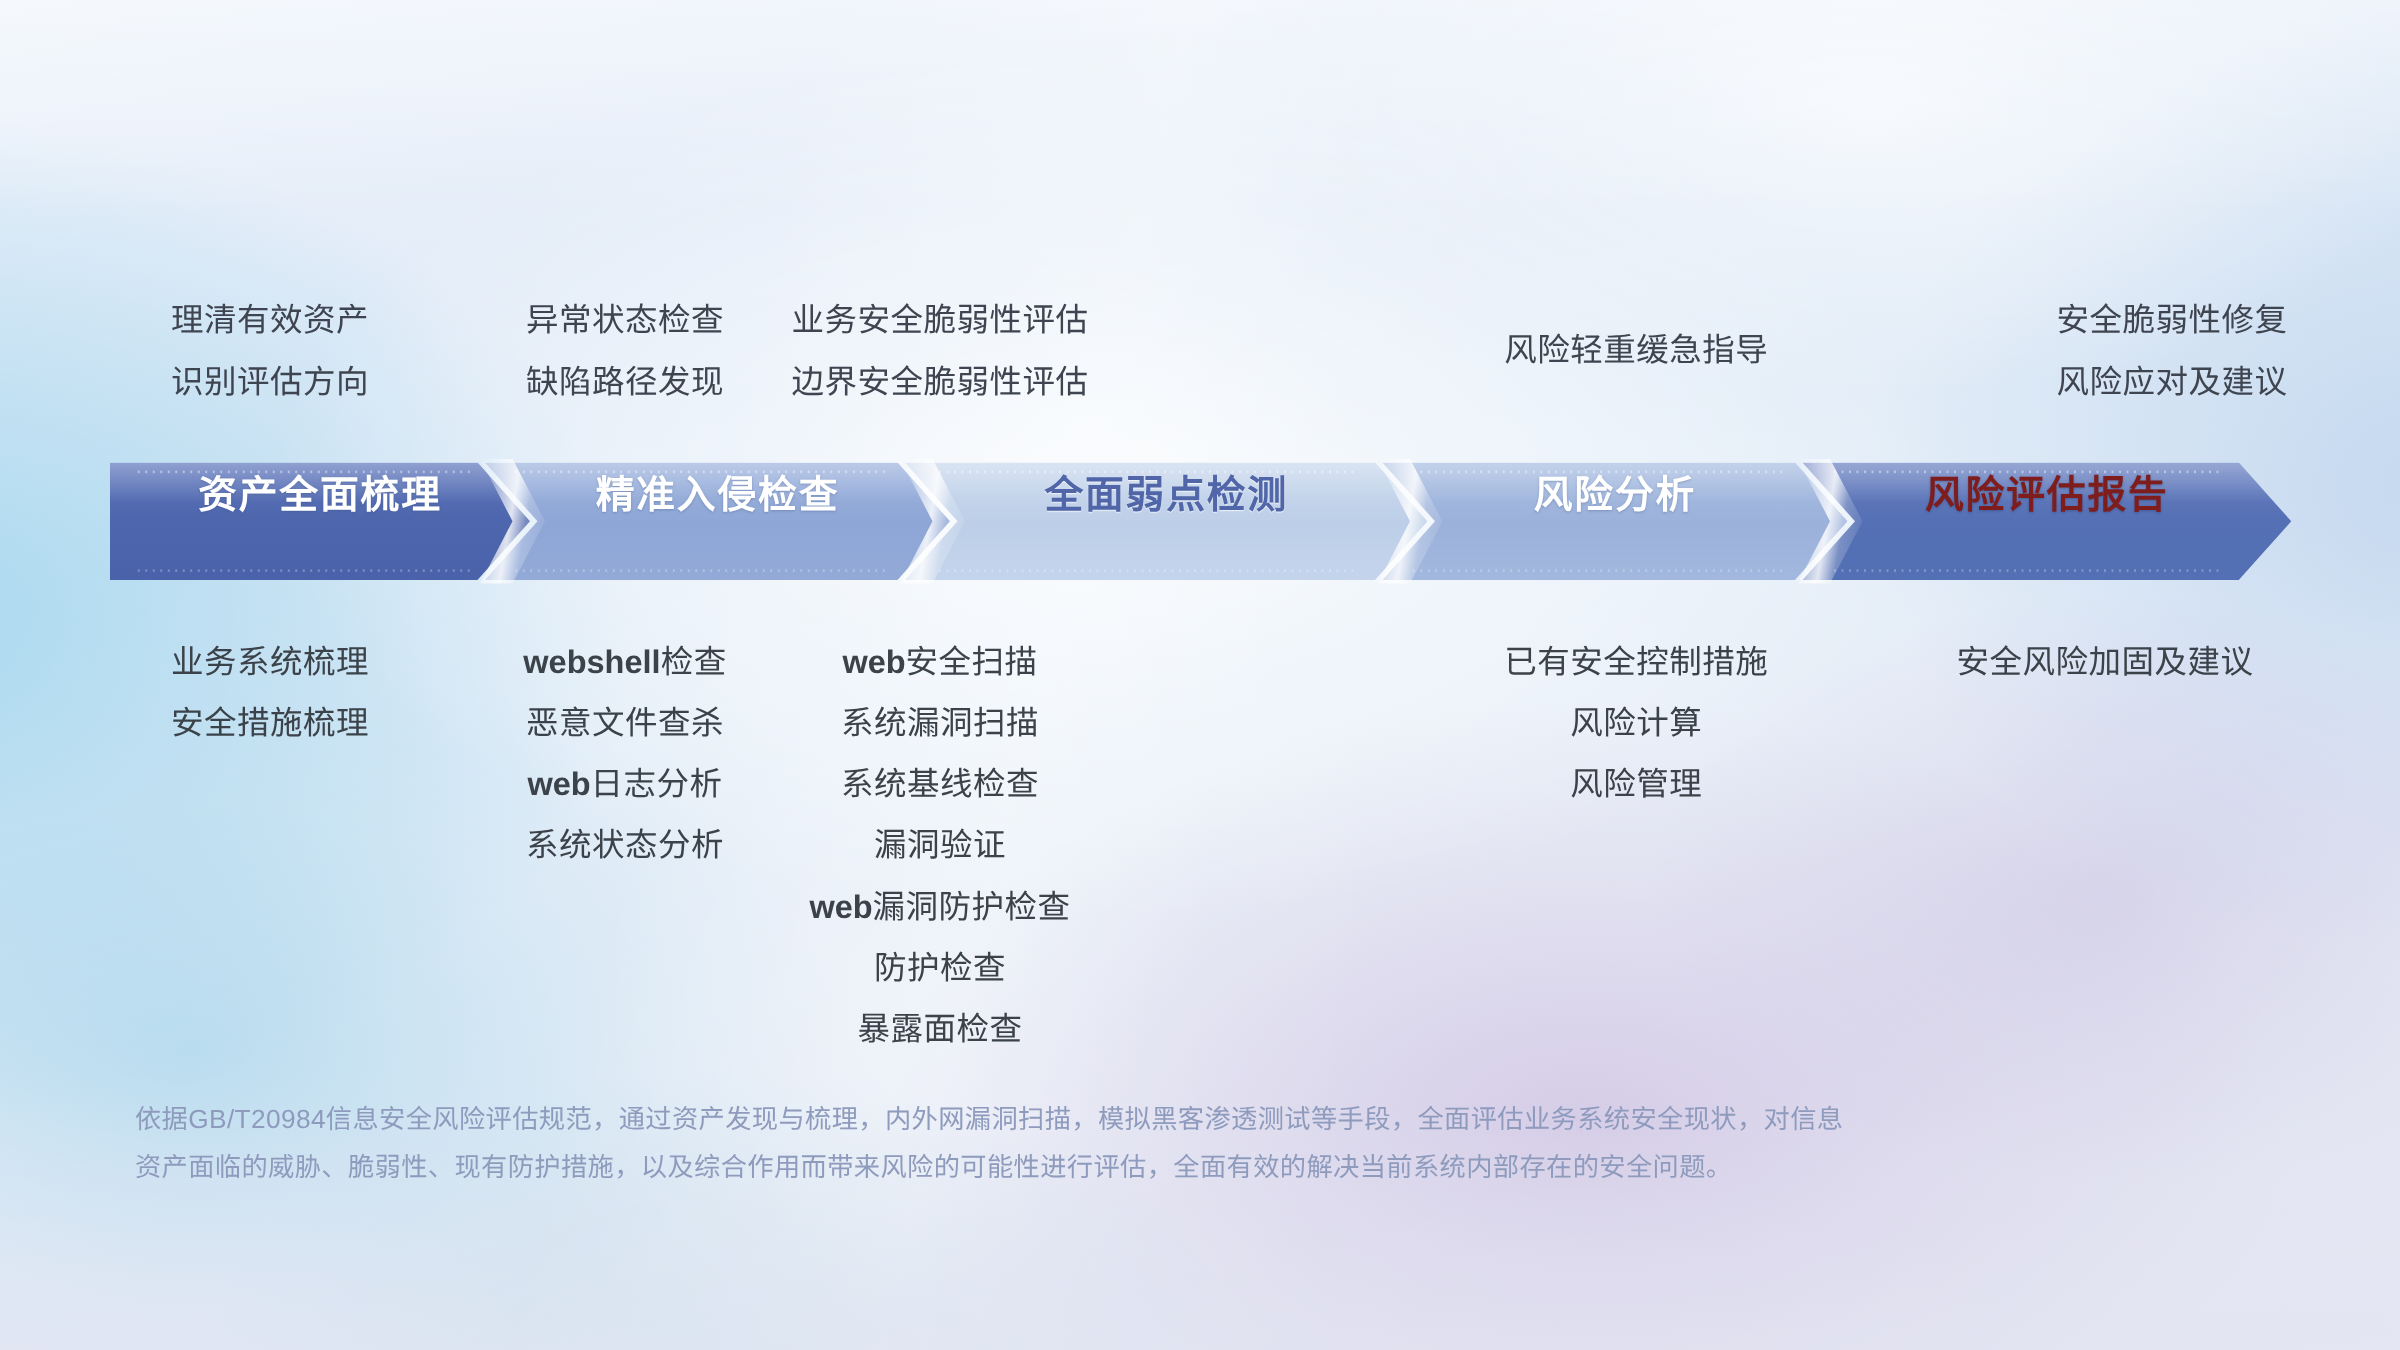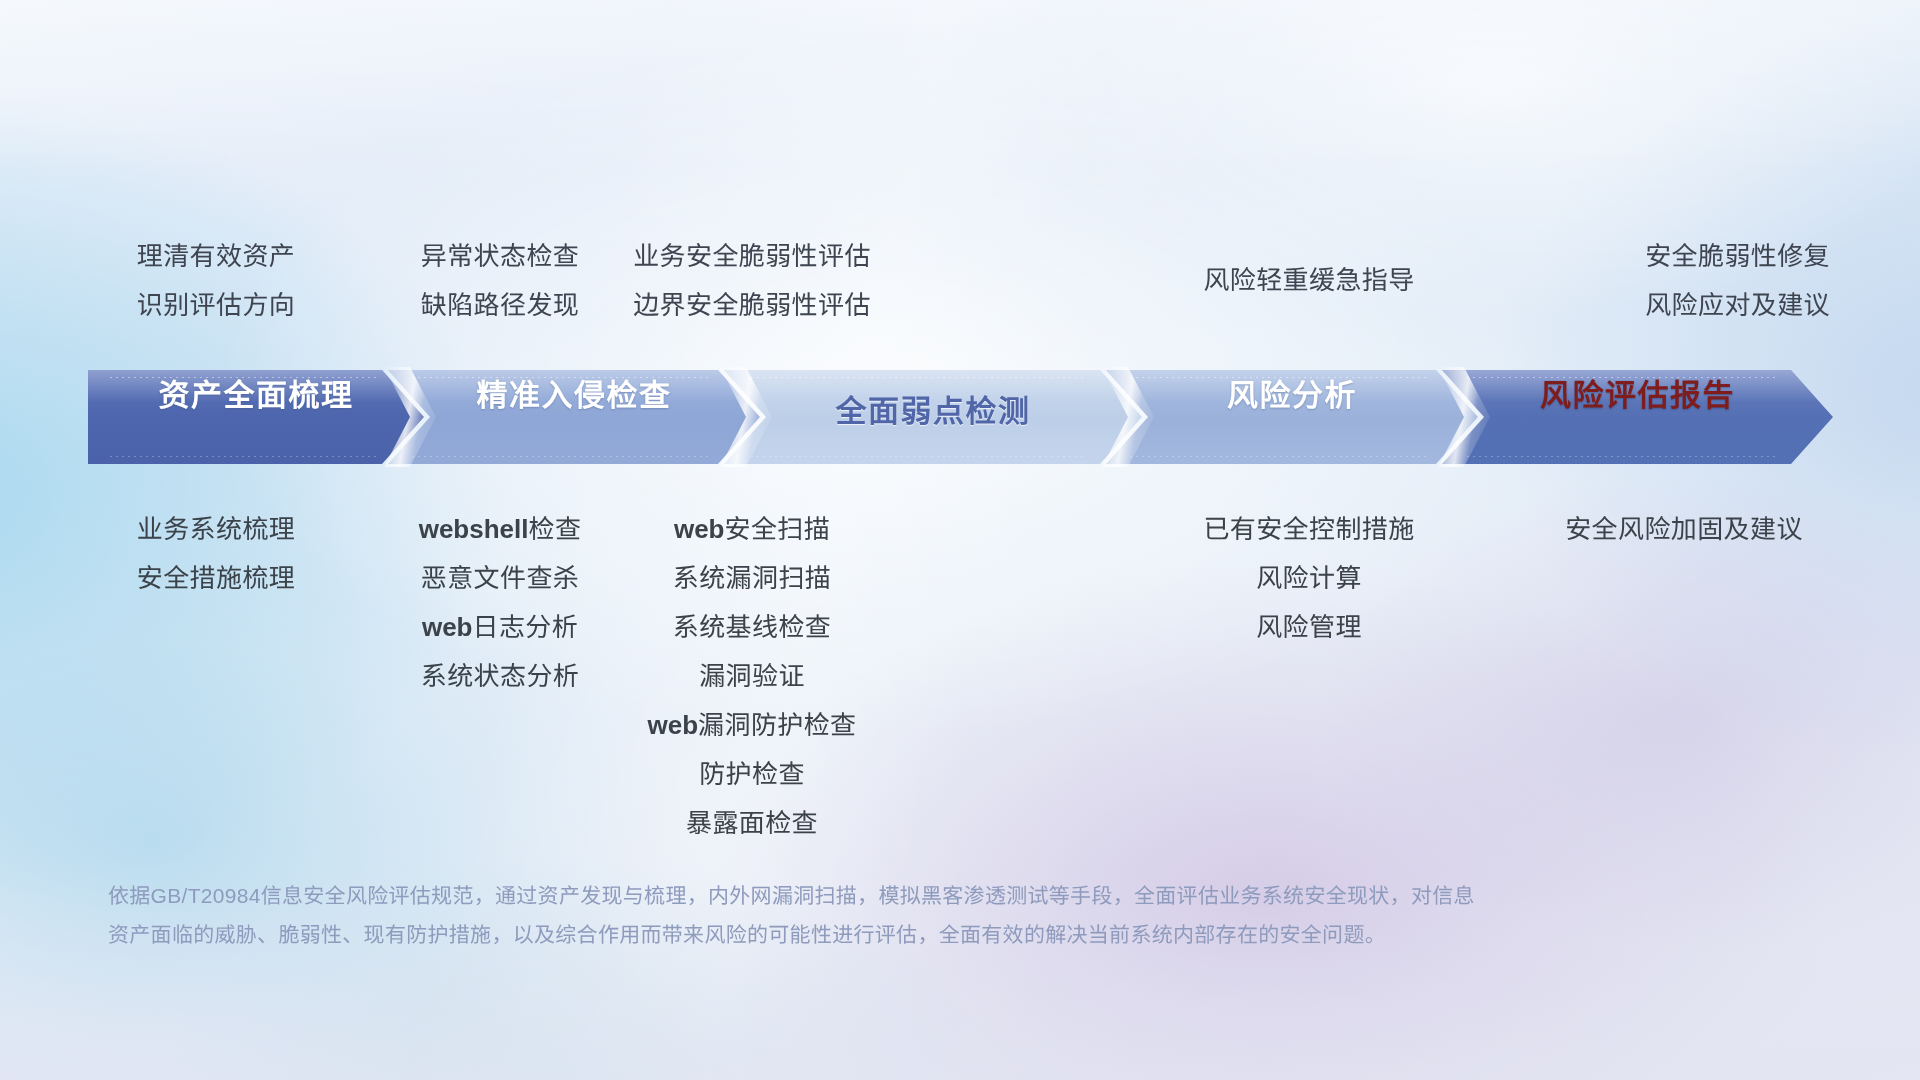--- a/index.html
+++ b/index.html
@@ -125,21 +125,20 @@
     color:#fff;
     text-shadow:0 1px 2px rgba(60,82,130,.35);
   }
   .chev.dark .label {
     color:#7f1d1d;
     text-shadow:0 1px 2px rgba(40,62,110,.45);
   }
   .chev.accent .label {
     color:#5066a8;
     text-shadow:0 1px 1px rgba(255,255,255,.75);
-    margin-top:16px;
   }
 
   
   .shape-start {
     clip-path:polygon(0 0, calc(100% - 42px) 0, 100% 50%, calc(100% - 42px) 100%, 0 100%);
   }
   .shape-mid {
     clip-path:polygon(0 0, calc(100% - 42px) 0, 100% 50%, calc(100% - 42px) 100%, 0 100%, 42px 50%);
   }
 

